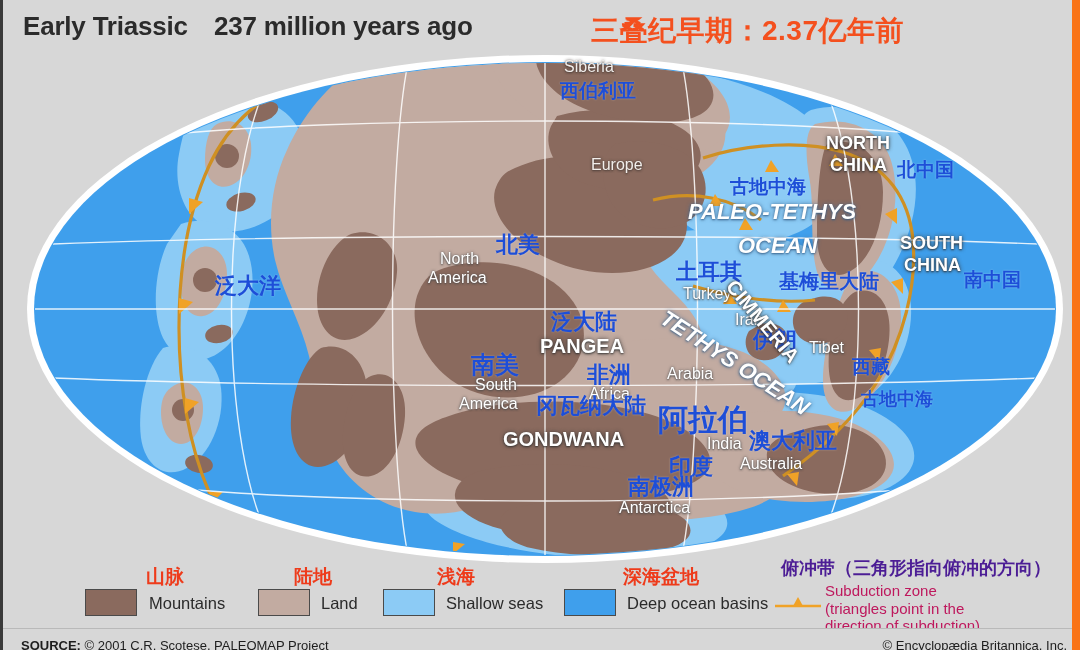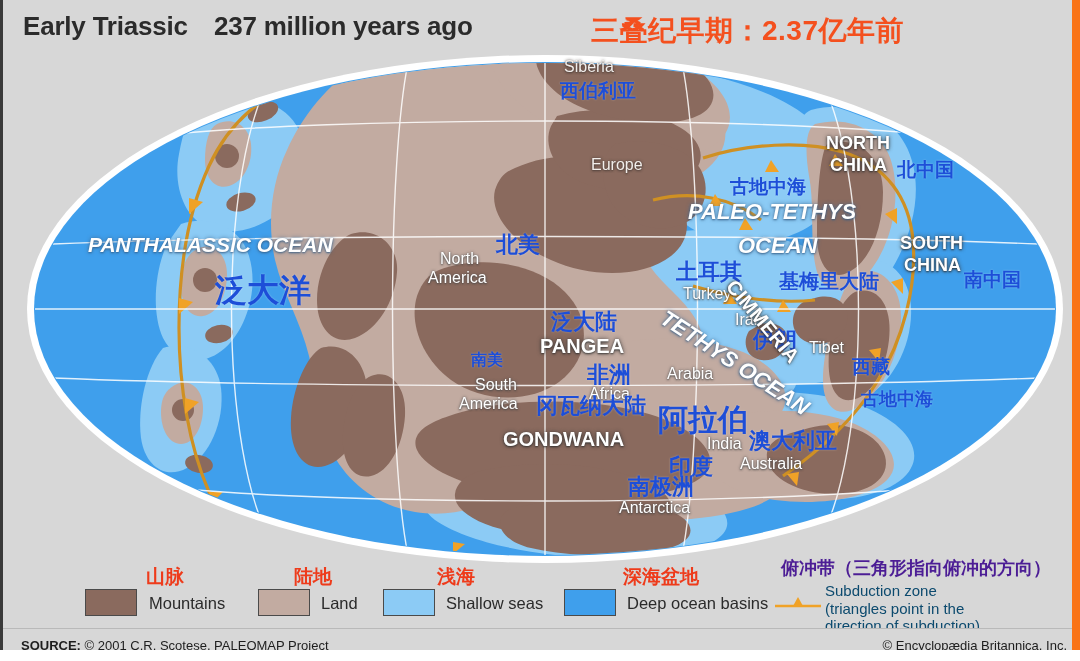--- a/index.html
+++ b/index.html
@@ -85,21 +85,21 @@
   }
   .lg-en {
     position: absolute; font-size: 16.5px; color: #2b2b2b; white-space: nowrap;
   }
   #subduction-zh {
     position: absolute; left: 778px; top: 556px;
     font-size: 18px; font-weight: bold; color: #4c1d95; white-space: nowrap;
   }
   #subduction-en {
     position: absolute; left: 822px; top: 582px;
-    font-size: 15px; color: #0c4a6e; line-height: 1.18; white-space: nowrap;
+    font-size: 15px; color: #be185d; line-height: 1.18; white-space: nowrap;
   }
   #subduction-sym {
     position: absolute; left: 772px; top: 594px; width: 46px; height: 16px;
   }
 
   
   #footer {
     position: absolute; left: 0; top: 628px; width: 1080px; height: 33px;
     background: #d7d7d7;
     border-top: 1px solid #b9b9b9;
@@ -332,43 +332,42 @@
 
           <path d="M272,22 C214,110 214,412 272,500"></path>
           <path d="M406,10 C384,110 384,412 406,512"></path>
           <path d="M542,8 L542,514"></path>
           <path d="M678,10 C700,110 700,412 678,512"></path>
           <path d="M812,22 C870,110 870,412 812,500"></path>
         </g>
       </g>
     </svg>
 
-    <div class="lbl ocean-name" style="left:85px; top:186px; font-size:21px;">PANTHALASSIC  OCEAN</div>
-    <div class="lbl lbl-zh" style="left:212px; top:226px; font-size:32px;">泛大洋</div>
+    <div class="lbl lbl-zh" style="left:212px; top:226px; font-size:22px;">泛大洋</div>
 
     <div class="lbl lbl-zh" style="left:727px; top:129px; font-size:19px;">古地中海</div>
     <div class="lbl ocean-name" style="left:685px; top:152px; font-size:22px;">PALEO-TETHYS</div>
     <div class="lbl ocean-name" style="left:735px; top:186px; font-size:22px;">OCEAN</div>
 
     <div class="lbl ocean-name" style="left:666px; top:258px; font-size:22px; transform:rotate(33deg); transform-origin:left top;">TETHYS OCEAN</div>
 
     <div class="lbl lbl-zh" style="left:858px; top:342px; font-size:18px;">古地中海</div>
 
     <div class="lbl lbl-en-dark" style="left:561px; top:11px; font-size:16px;">Siberia</div>
     <div class="lbl lbl-zh" style="left:557px; top:33px; font-size:19px;">西伯利亚</div>
 
     <div class="lbl lbl-en-dark" style="left:588px; top:109px; font-size:16px;">Europe</div>
 
     <div class="lbl lbl-en" style="left:437px; top:203px; font-size:16px;">North</div>
     <div class="lbl lbl-en" style="left:425px; top:222px; font-size:16px;">America</div>
     <div class="lbl lbl-zh" style="left:493px; top:185px; font-size:22px;">北美</div>
 
     <div class="lbl lbl-en" style="left:472px; top:329px; font-size:16px;">South</div>
     <div class="lbl lbl-en" style="left:456px; top:348px; font-size:16px;">America</div>
-    <div class="lbl lbl-zh" style="left:468px; top:304px; font-size:16px;">南美</div>
+    <div class="lbl lbl-zh" style="left:468px; top:304px; font-size:24px;">南美</div>
 
     <div class="lbl lbl-en" style="left:586px; top:338px; font-size:16px;">Africa</div>
     <div class="lbl lbl-zh" style="left:584px; top:315px; font-size:22px;">非洲</div>
 
     <div class="lbl craton-name" style="left:537px; top:288px; font-size:20px;">PANGEA</div>
     <div class="lbl lbl-zh" style="left:548px; top:262px; font-size:22px;">泛大陆</div>
 
     <div class="lbl craton-name" style="left:500px; top:381px; font-size:20px;">GONDWANA</div>
     <div class="lbl lbl-zh" style="left:533px; top:346px; font-size:22px;">冈瓦纳大陆</div>
 

